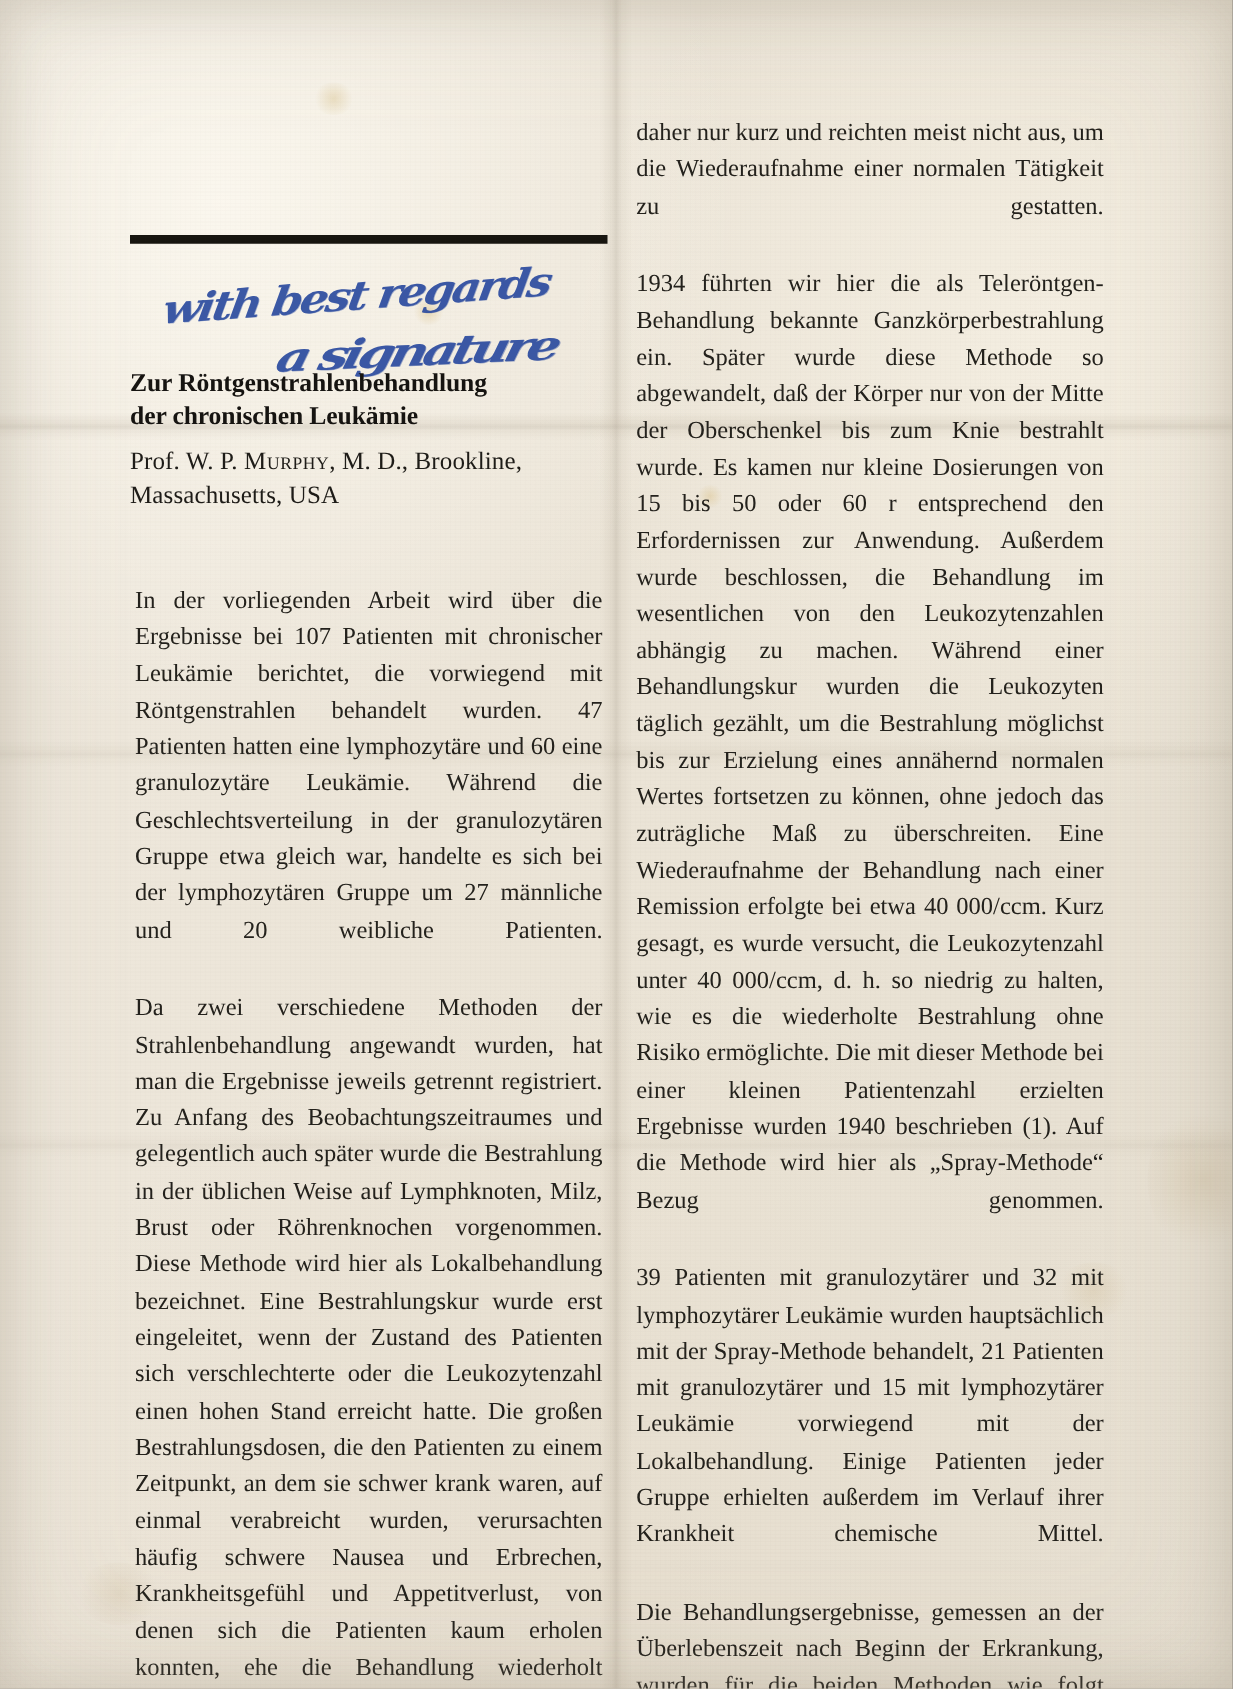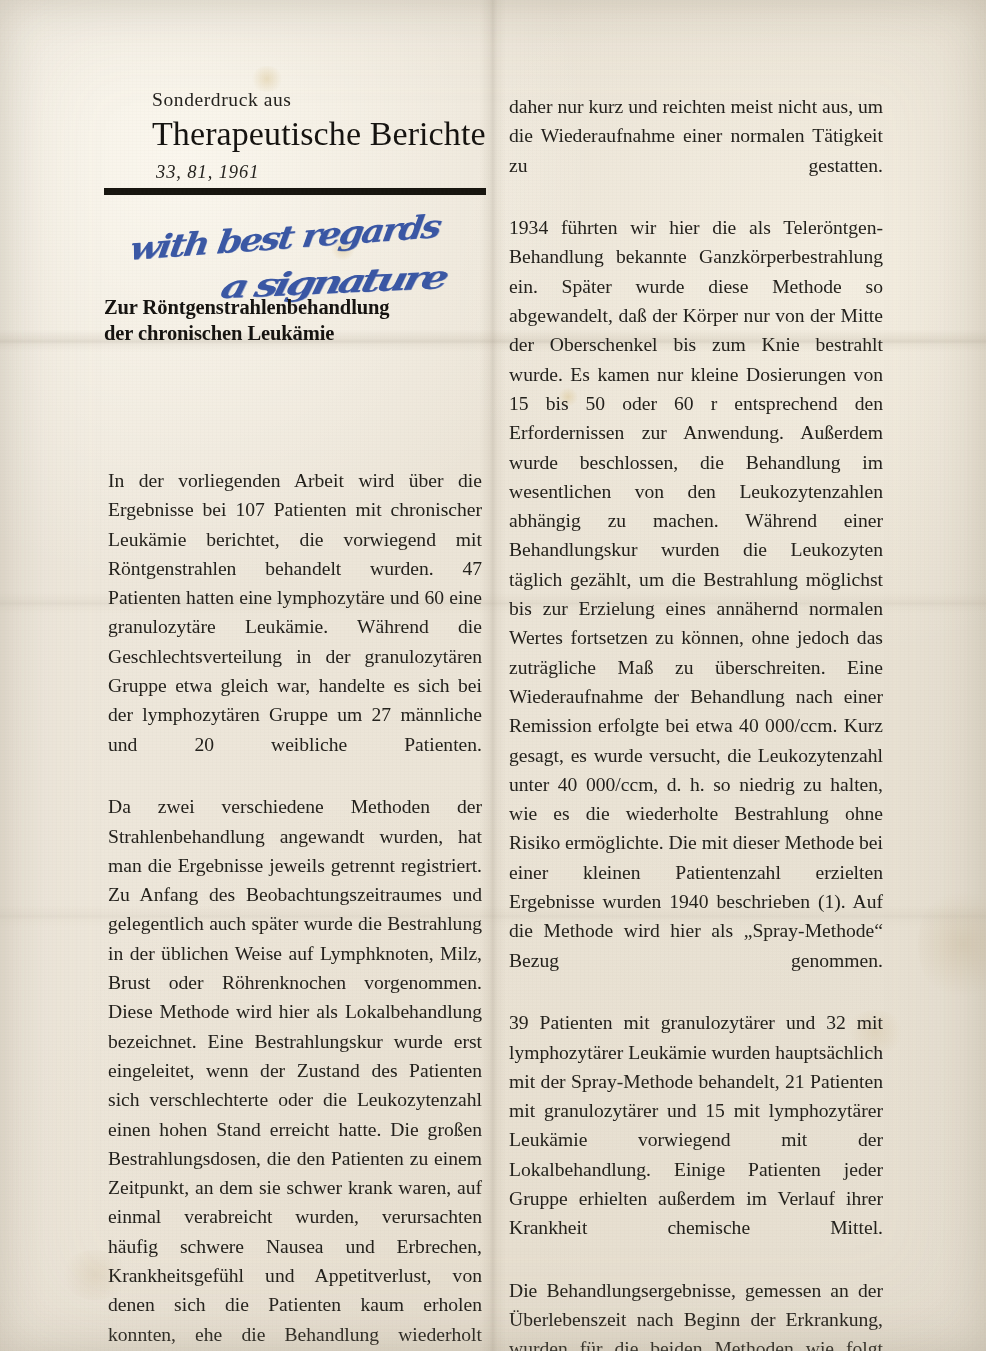--- a/index.html
+++ b/index.html
@@ -203,36 +203,35 @@
   <div class="stain" style="left:60px; top:1250px; width:70px; height:50px; background:radial-gradient(circle, rgba(190,168,126,0.20), rgba(190,168,126,0) 72%);"></div>
   <div class="stain" style="left:918px; top:884px; width:90px; height:120px; background:radial-gradient(circle, rgba(188,166,124,0.26), rgba(188,166,124,0) 70%);"></div>
 
   <div class="vfold" style="left:480px;"></div>
   <div class="hfold" style="top:330px;"></div>
   <div class="hfold" style="top:592px; opacity:0.55;"></div>
   <div class="hfold" style="top:905px; opacity:0.45;"></div>
 
   <div class="content">
 
-    <div class="masthead">
-      <div class="masthead-eyebrow">Sonderdruck aus</div>
-      <div class="masthead-title">Therapeutische Berichte</div>
-      <div class="masthead-cite">33, 81, 1961</div>
-    </div>
 
     <div class="rule"></div>
 
     <div class="handwriting hw-line1">with best regards</div>
     <div class="handwriting hw-line2">a signature</div>
 
     <div class="article-title">
       <span>Zur Röntgenstrahlenbehandlung</span><br>
       <span>der chronischen Leukämie</span>
     </div>
 
+    <div class="byline">
+      <span>Prof. W. P. </span><span class="smallcaps">Murphy</span><span>, M. D., Brookline,</span><br>
+      <span>Massachusetts, USA</span>
+    </div>
 
     <div class="column col-left">
       <p>In der vorliegenden Arbeit wird über die Ergebnisse bei 107 Patienten mit chronischer Leukämie berichtet, die vorwiegend mit Röntgenstrahlen behandelt wurden. 47 Patienten hatten eine lymphozytäre und 60 eine granulozytäre Leukämie. Während die Geschlechtsverteilung in der granulozytären Gruppe etwa gleich war, handelte es sich bei der lymphozytären Gruppe um 27 männliche und 20 weibliche Patienten.</p>
       <p class="ragged">Da zwei verschiedene Methoden der Strahlenbehandlung angewandt wurden, hat man die Ergebnisse jeweils getrennt registriert. Zu Anfang des Beobachtungszeitraumes und gelegentlich auch später wurde die Bestrahlung in der üblichen Weise auf Lymphknoten, Milz, Brust oder Röhrenknochen vorgenommen. Diese Methode wird hier als Lokalbehandlung bezeichnet. Eine Bestrahlungskur wurde erst eingeleitet, wenn der Zustand des Patienten sich verschlechterte oder die Leukozytenzahl einen hohen Stand erreicht hatte. Die großen Bestrahlungsdosen, die den Patienten zu einem Zeitpunkt, an dem sie schwer krank waren, auf einmal verabreicht wurden, verursachten häufig schwere Nausea und Erbrechen, Krankheitsgefühl und Appetitverlust, von denen sich die Patienten kaum erholen konnten, ehe die Behandlung wiederholt werden mußte. Die Zeitspannen, in denen sich die Patienten wohl fühlten, waren</p>
     </div>
 
     <div class="column col-right">
       <p>daher nur kurz und reichten meist nicht aus, um die Wiederaufnahme einer normalen Tätigkeit zu gestatten.</p>
       <p>1934 führten wir hier die als Teleröntgen-Behandlung bekannte Ganzkörperbestrahlung ein. Später wurde diese Methode so abgewandelt, daß der Körper nur von der Mitte der Oberschenkel bis zum Knie bestrahlt wurde. Es kamen nur kleine Dosierungen von 15 bis 50 oder 60 r entsprechend den Erfordernissen zur Anwendung. Außerdem wurde beschlossen, die Behandlung im wesentlichen von den Leukozytenzahlen abhängig zu machen. Während einer Behandlungskur wurden die Leukozyten täglich gezählt, um die Bestrahlung möglichst bis zur Erzielung eines annähernd normalen Wertes fortsetzen zu können, ohne jedoch das zuträgliche Maß zu überschreiten. Eine Wiederaufnahme der Behandlung nach einer Remission erfolgte bei etwa 40 000/ccm. Kurz gesagt, es wurde versucht, die Leukozytenzahl unter 40 000/ccm, d. h. so niedrig zu halten, wie es die wiederholte Bestrahlung ohne Risiko ermöglichte. Die mit dieser Methode bei einer kleinen Patientenzahl erzielten Ergebnisse wurden 1940 beschrieben (1). Auf die Methode wird hier als „Spray-Methode“ Bezug genommen.</p>
       <p>39 Patienten mit granulozytärer und 32 mit lymphozytärer Leukämie wurden hauptsächlich mit der Spray-Methode behandelt, 21 Patienten mit granulozytärer und 15 mit lymphozytärer Leukämie vorwiegend mit der Lokalbehandlung. Einige Patienten jeder Gruppe erhielten außerdem im Verlauf ihrer Krankheit chemische Mittel.</p>

